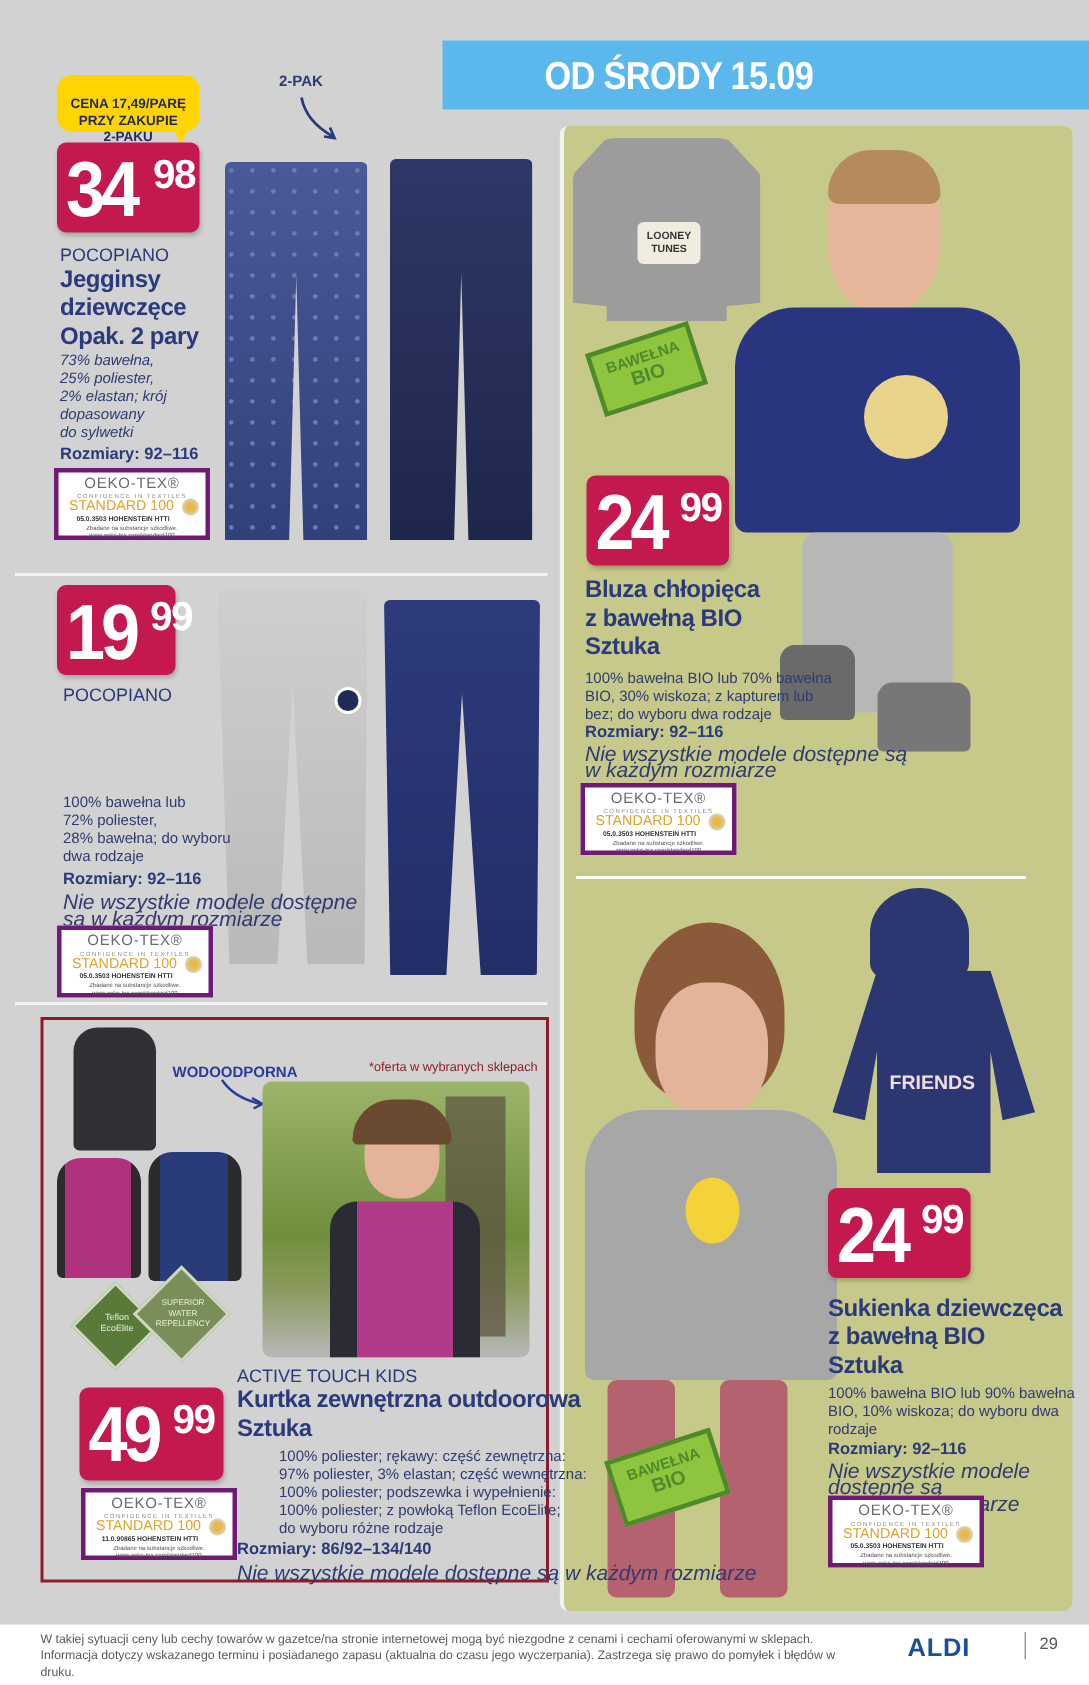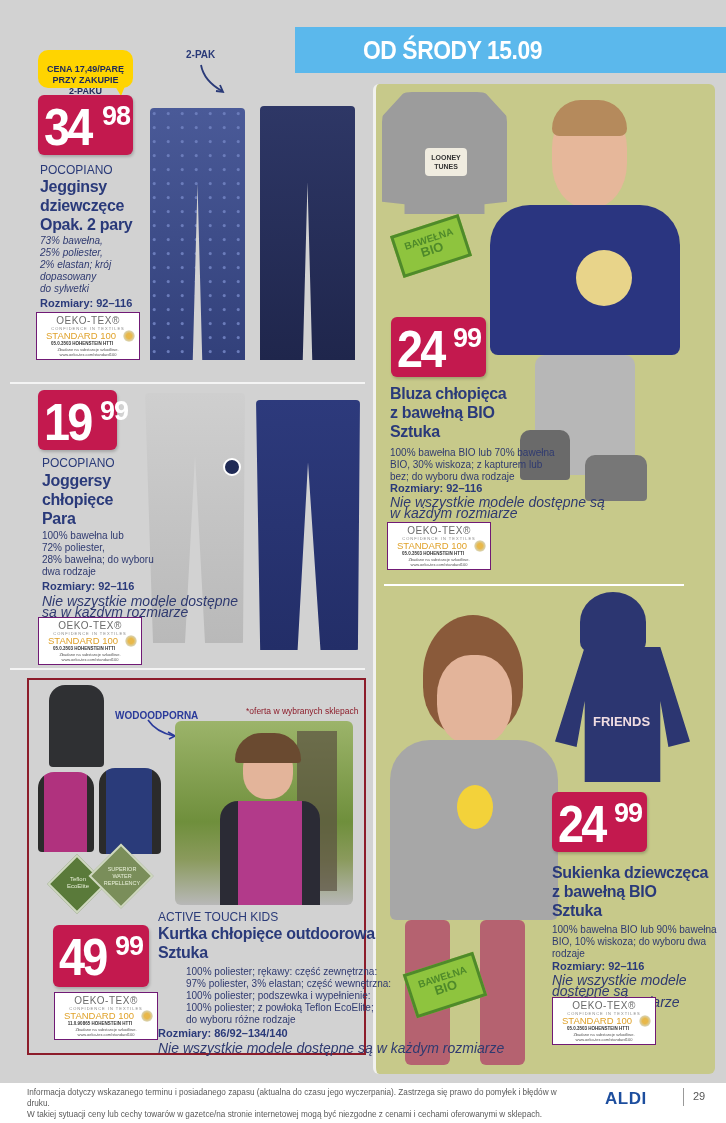--- a/index.html
+++ b/index.html
@@ -20,21 +20,21 @@
 
   .tooltip { position: absolute; left: 38px; top: 50px; width: 95px; height: 38px; background: #ffd400; border-radius: 10px; text-align: center; font-size: 9px; font-weight: bold; color: #1e2a5a; line-height: 11px; padding-top: 14px; }
   .tooltip:after { content: ""; position: absolute; right: 8px; bottom: -8px; border-left: 6px solid transparent; border-right: 4px solid transparent; border-top: 10px solid #ffd400; }
 
   .brand { position: absolute; font-size: 12px; color: #2a3a78; font-family: "Liberation Sans", sans-serif; }
   .title { position: absolute; font-size: 16px; font-weight: bold; color: #2a3a7a; line-height: 19px; font-family: "Liberation Sans", sans-serif; letter-spacing: -0.3px; }
   .desc { position: absolute; font-size: 10px; color: #2f3a70; line-height: 12px; font-family: "Liberation Sans Narrow", "Liberation Sans", sans-serif; }
   .sizes { position: absolute; font-size: 11px; font-weight: bold; color: #2a3a7a; }
   .note { position: absolute; font-size: 14px; font-style: italic; color: #2f3a70; line-height: 11px; }
 
-  .oeko { position: absolute; width: 104px; height: 48px; background: #fff; border: 1px solid #701a75; text-align: center; }
+  .oeko { position: absolute; width: 104px; height: 48px; background: #fff; border: 3px solid #701a75; text-align: center; }
   .oeko .t1 { font-size: 10px; color: #6a6a6a; letter-spacing: 0.5px; margin-top: 3px; line-height: 10px; }
   .oeko .t2 { font-size: 4px; color: #888; letter-spacing: 1px; line-height: 5px; }
   .oeko .t3 { font-size: 9.5px; color: #e0a22a; line-height: 10px; font-weight: normal; padding-right: 14px; }
   .oeko .t4 { font-size: 4.5px; font-weight: bold; color: #333; line-height: 6px; padding-right: 12px; }
   .oeko .t5 { font-size: 4px; color: #555; line-height: 5px; }
   .oeko .sun { position: absolute; right: 4px; top: 17px; width: 12px; height: 12px; border-radius: 50%; background: radial-gradient(circle, #e8b84a 30%, #d9d0a8 60%, #fff 75%); }
 
   .product-img { position: absolute; }
   .jeans { background: linear-gradient(#3a4a82, #25305e); border-radius: 4px 4px 0 0; }
   .pants-grey { background: linear-gradient(#cfcfcf, #b9b9b9); border-radius: 4px; }
@@ -113,25 +113,20 @@
 
   <div class="price" style="left:38px;top:390px;width:79px;height:60px;">
     <span class="int" style="left:6px;top:6px;">19</span>
     <span class="dec" style="left:62px;top:8px;">99</span>
   </div>
   <div class="product-img pants-grey" style="left:145px;top:393px;width:100px;height:250px;clip-path:polygon(0 0,100% 0,98% 100%,60% 100%,50% 25%,40% 100%,8% 100%);"></div>
   <div style="position:absolute;left:223px;top:458px;width:18px;height:18px;border-radius:50%;background:#1f2a55;border:2px solid #fff;"></div>
   <div class="product-img pants-navy" style="left:256px;top:400px;width:104px;height:250px;clip-path:polygon(0 0,100% 0,98% 100%,62% 100%,50% 25%,40% 100%,4% 100%);"></div>
 
   <div class="brand" style="left:42px;top:456px;">POCOPIANO</div>
-  <div class="title" style="left:42px;top:471px;">
-    <div>Joggersy</div>
-    <div>chłopięce</div>
-    <div>Para</div>
-  </div>
   <div class="desc" style="left:42px;top:530px;">
     <div>100% bawełna lub</div>
     <div>72% poliester,</div>
     <div>28% bawełna; do wyboru</div>
     <div>dwa rodzaje</div>
   </div>
   <div class="sizes" style="left:42px;top:580px;">Rozmiary: 92–116</div>
   <div class="note" style="left:42px;top:596px;">
     <div>Nie wszystkie modele dostępne</div>
     <div>są w każdym rozmiarze</div>
@@ -274,21 +269,21 @@
     <div style="position:absolute;left:60px;top:12px;width:66px;height:30px;background:#6a4a30;border-radius:30px 30px 4px 4px;"></div>
     <div style="position:absolute;left:45px;top:80px;width:100px;height:104px;background:linear-gradient(90deg,#2b2b35 0 18%,#b23a8a 18% 82%,#2b2b35 82%);border-radius:18px 18px 0 0;"></div>
   </div>
 
   <div class="price" style="left:53px;top:925px;width:96px;height:62px;">
     <span class="int" style="left:6px;top:6px;">49</span>
     <span class="dec" style="left:62px;top:8px;">99</span>
   </div>
   <div class="brand" style="left:158px;top:910px;">ACTIVE TOUCH KIDS</div>
   <div class="title" style="left:158px;top:924px;">
-    <div>Kurtka chłopięce outdoorowa</div>
+    <div>Kurtka zewnętrzna outdoorowa</div>
     <div>Sztuka</div>
   </div>
   <div class="desc" style="left:158px;top:966px;margin-left:28px;">
     <div>100% poliester; rękawy: część zewnętrzna:</div>
     <div>97% poliester, 3% elastan; część wewnętrzna:</div>
     <div>100% poliester; podszewka i wypełnienie:</div>
     <div>100% poliester; z powłoką Teflon EcoElite;</div>
     <div>do wyboru różne rodzaje</div>
   </div>
   <div class="sizes" style="left:158px;top:1027px;">Rozmiary: 86/92–134/140</div>
@@ -298,18 +293,18 @@
     <div class="t2">CONFIDENCE IN TEXTILES</div>
     <div class="t3">STANDARD 100</div>
     <div class="t4">11.0.90865 HOHENSTEIN HTTI</div>
     <div class="t5">Zbadane na substancje szkodliwe.</div>
     <div class="t5">www.oeko-tex.com/standard100</div>
     <span class="sun"></span>
   </div>
 </div>
 
 <div class="footer-text">
+  <div>W takiej sytuacji ceny lub cechy towarów w gazetce/na stronie internetowej mogą być niezgodne z cenami i cechami oferowanymi w sklepach.</div>
   <div>Informacja dotyczy wskazanego terminu i posiadanego zapasu (aktualna do czasu jego wyczerpania). Zastrzega się prawo do pomyłek i błędów w druku.</div>
-  <div>W takiej sytuacji ceny lub cechy towarów w gazetce/na stronie internetowej mogą być niezgodne z cenami i cechami oferowanymi w sklepach.</div>
 </div>
 <div class="aldi-logo">ALDI</div>
 <div class="page-sep"></div>
 <div class="page-num">29</div>
 
 </body></html>

